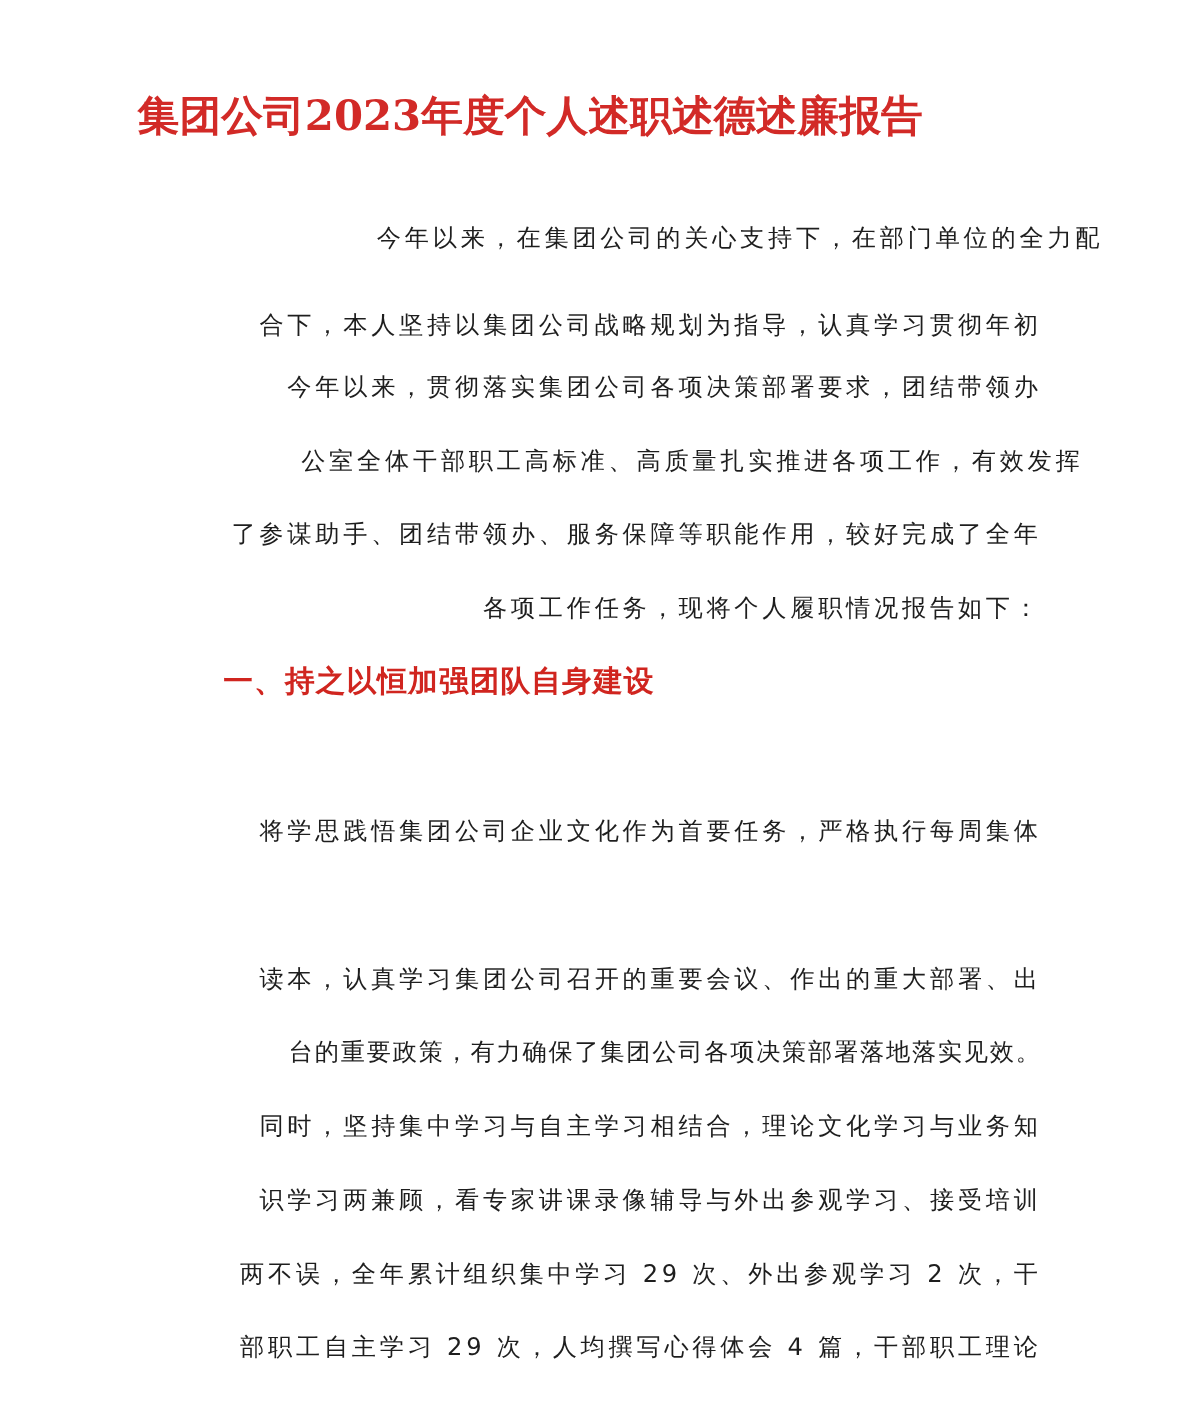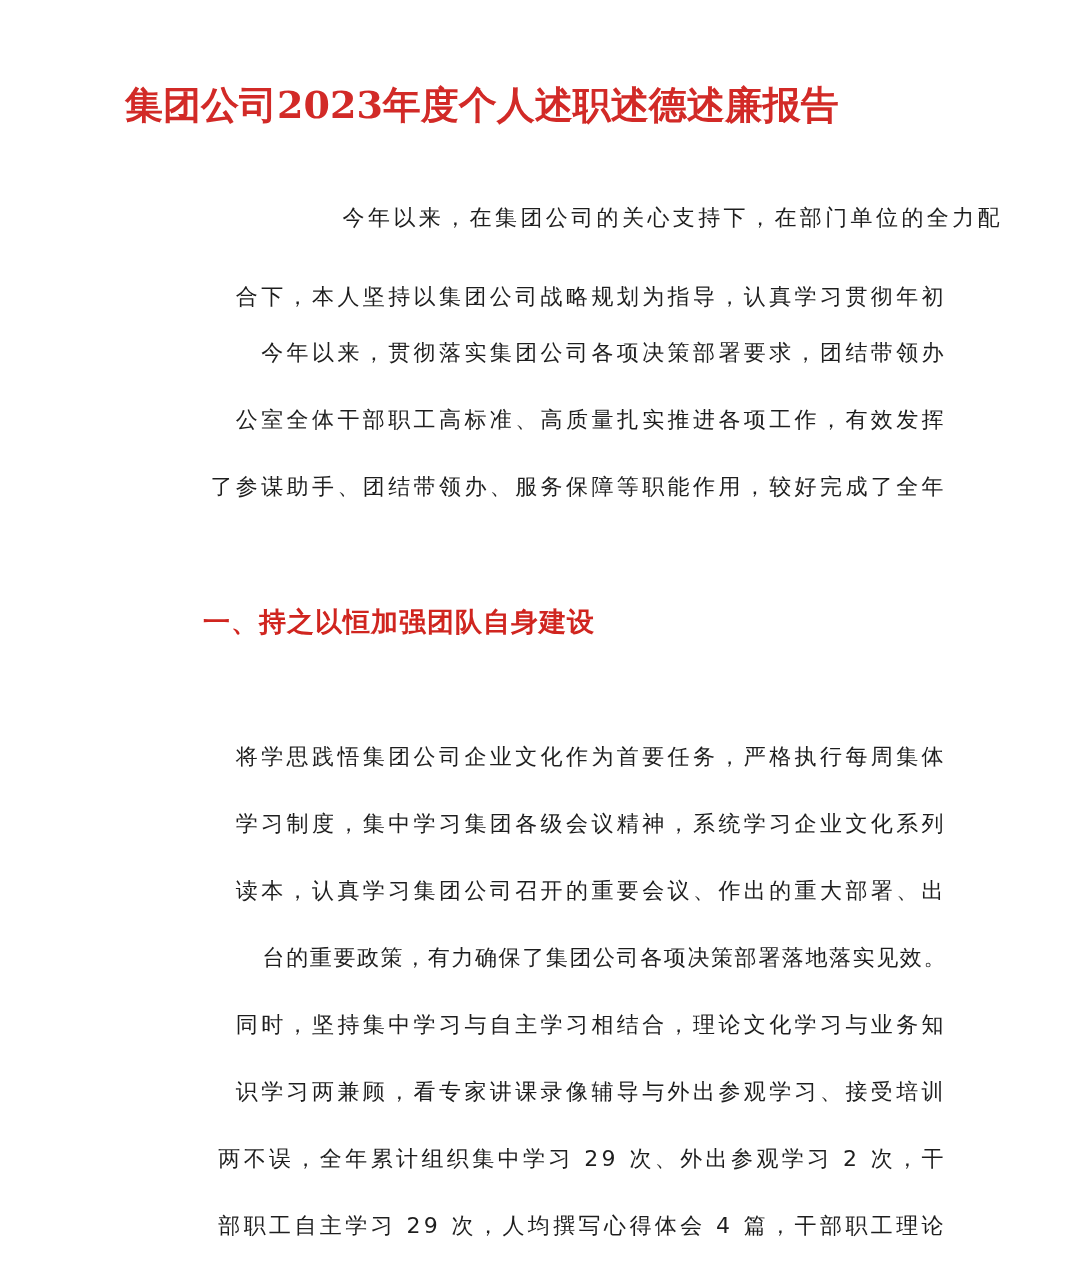--- a/index.html
+++ b/index.html
@@ -66,28 +66,28 @@
 </head>
 <body>
 
 <div class="page">
 
   <div class="title">集团公司2023年度个人述职述德述廉报告</div>
 
   <div class="line indent" style="top:198px;">今年以来，在集团公司的关心支持下，在部门单位的全力配</div>
   <div class="line" style="top:265px;margin-top:12px;">合下，本人坚持以集团公司战略规划为指导，认真学习贯彻年初</div>
   <div class="line" style="top:333px;">今年以来，贯彻落实集团公司各项决策部署要求，团结带领办</div>
-  <div class="line" style="top:400px;">公室全体干部职工高标准、高质量扎实推进各项工作，有效发挥</div>
+  <div class="line" style="top:400px;margin-left:38px;">公室全体干部职工高标准、高质量扎实推进各项工作，有效发挥</div>
   <div class="line" style="top:467px;">了参谋助手、团结带领办、服务保障等职能作用，较好完成了全年</div>
+  <div class="line" style="top:534px;">各项工作任务，现将个人履职情况报告如下：</div>
 
-  <div class="heading" style="top:602px;">一、持之以恒加强团队自身建设</div>
+  <div class="heading" style="top:602px;font-family:Liberation Mono, monospace;">一、持之以恒加强团队自身建设</div>
 
 
   <div class="line" style="top:737px;">将学思践悟集团公司企业文化作为首要任务，严格执行每周集体</div>
-  <div class="line" style="top:804px;">学习制度，集中学习集团各级会议精神，系统学习企业文化系列</div>
   <div class="line" style="top:871px;">读本，认真学习集团公司召开的重要会议、作出的重大部署、出</div>
   <div class="line" style="top:938px; letter-spacing:1.6px;">台的重要政策，有力确保了集团公司各项决策部署落地落实见效。</div>
   <div class="line" style="top:1072px;">识学习两兼顾，看专家讲课录像辅导与外出参观学习、接受培训</div>
   <div class="line" style="top:1005px;">同时，坚持集中学习与自主学习相结合，理论文化学习与业务知</div>
   <div class="line" style="top:1139px;">两不误，全年累计组织集中学习 29 次、外出参观学习 2 次，干</div>
   <div class="line" style="top:1206px;">部职工自主学习 29 次，人均撰写心得体会 4 篇，干部职工理论</div>
 
 </div>
 
 </body></html>

